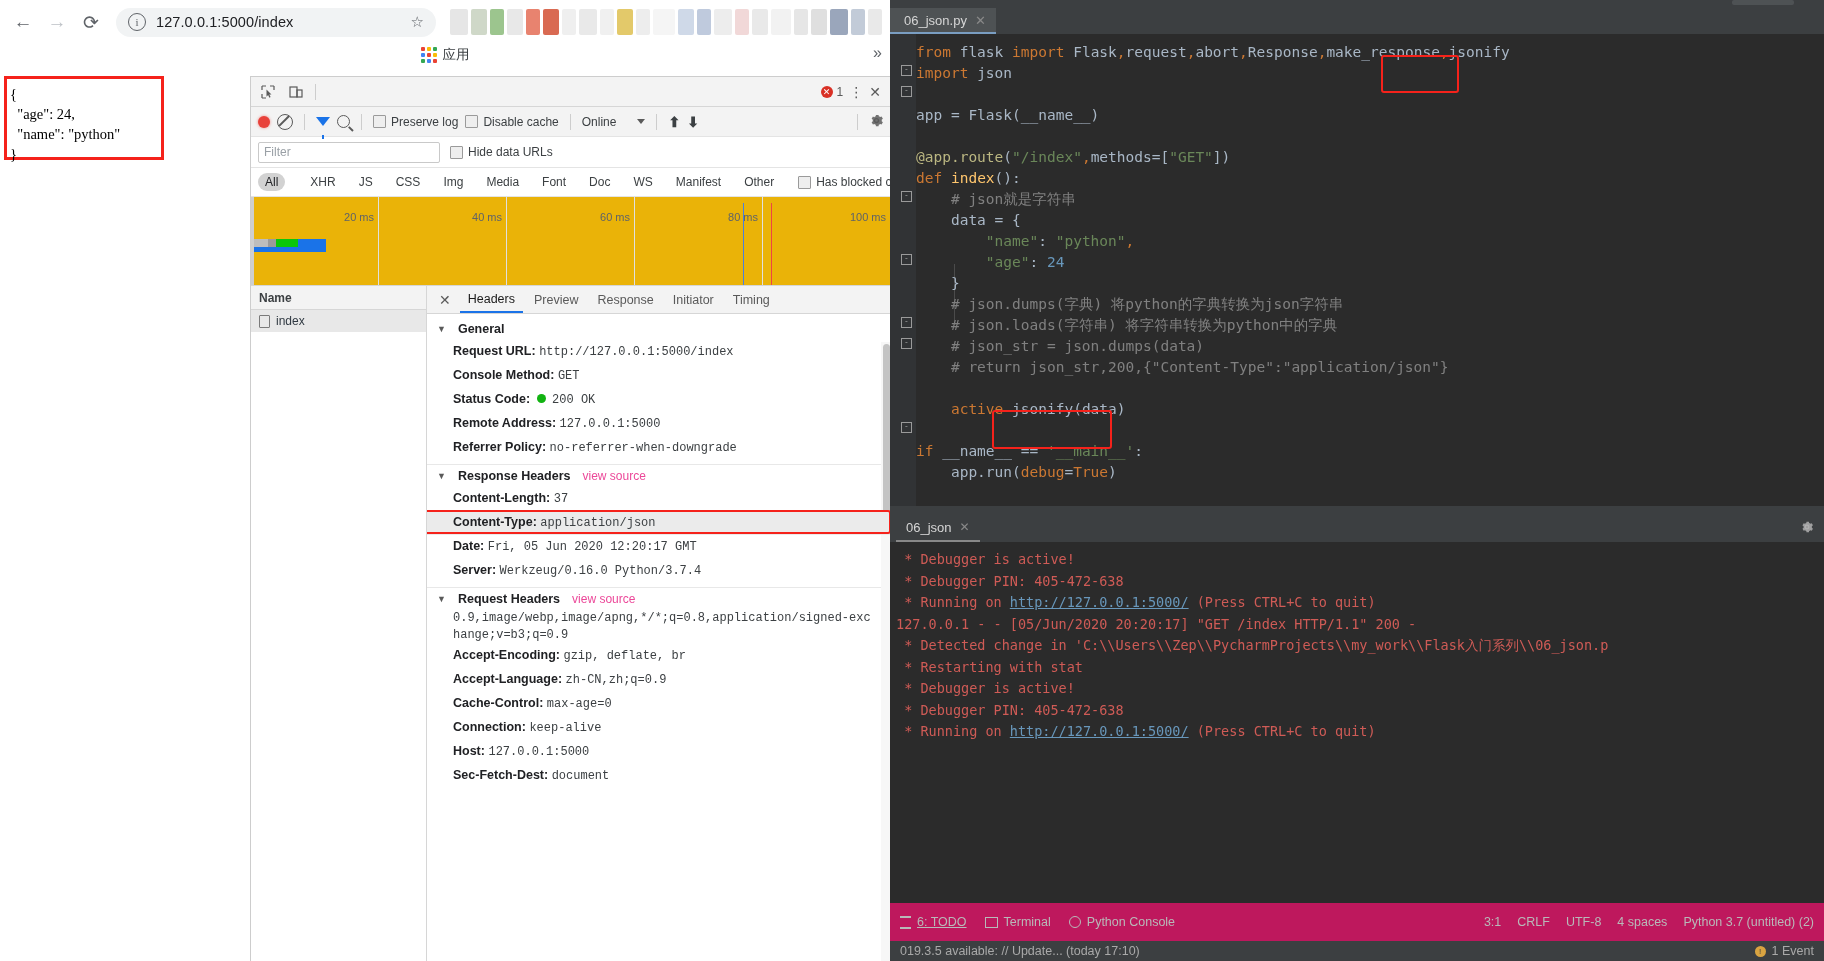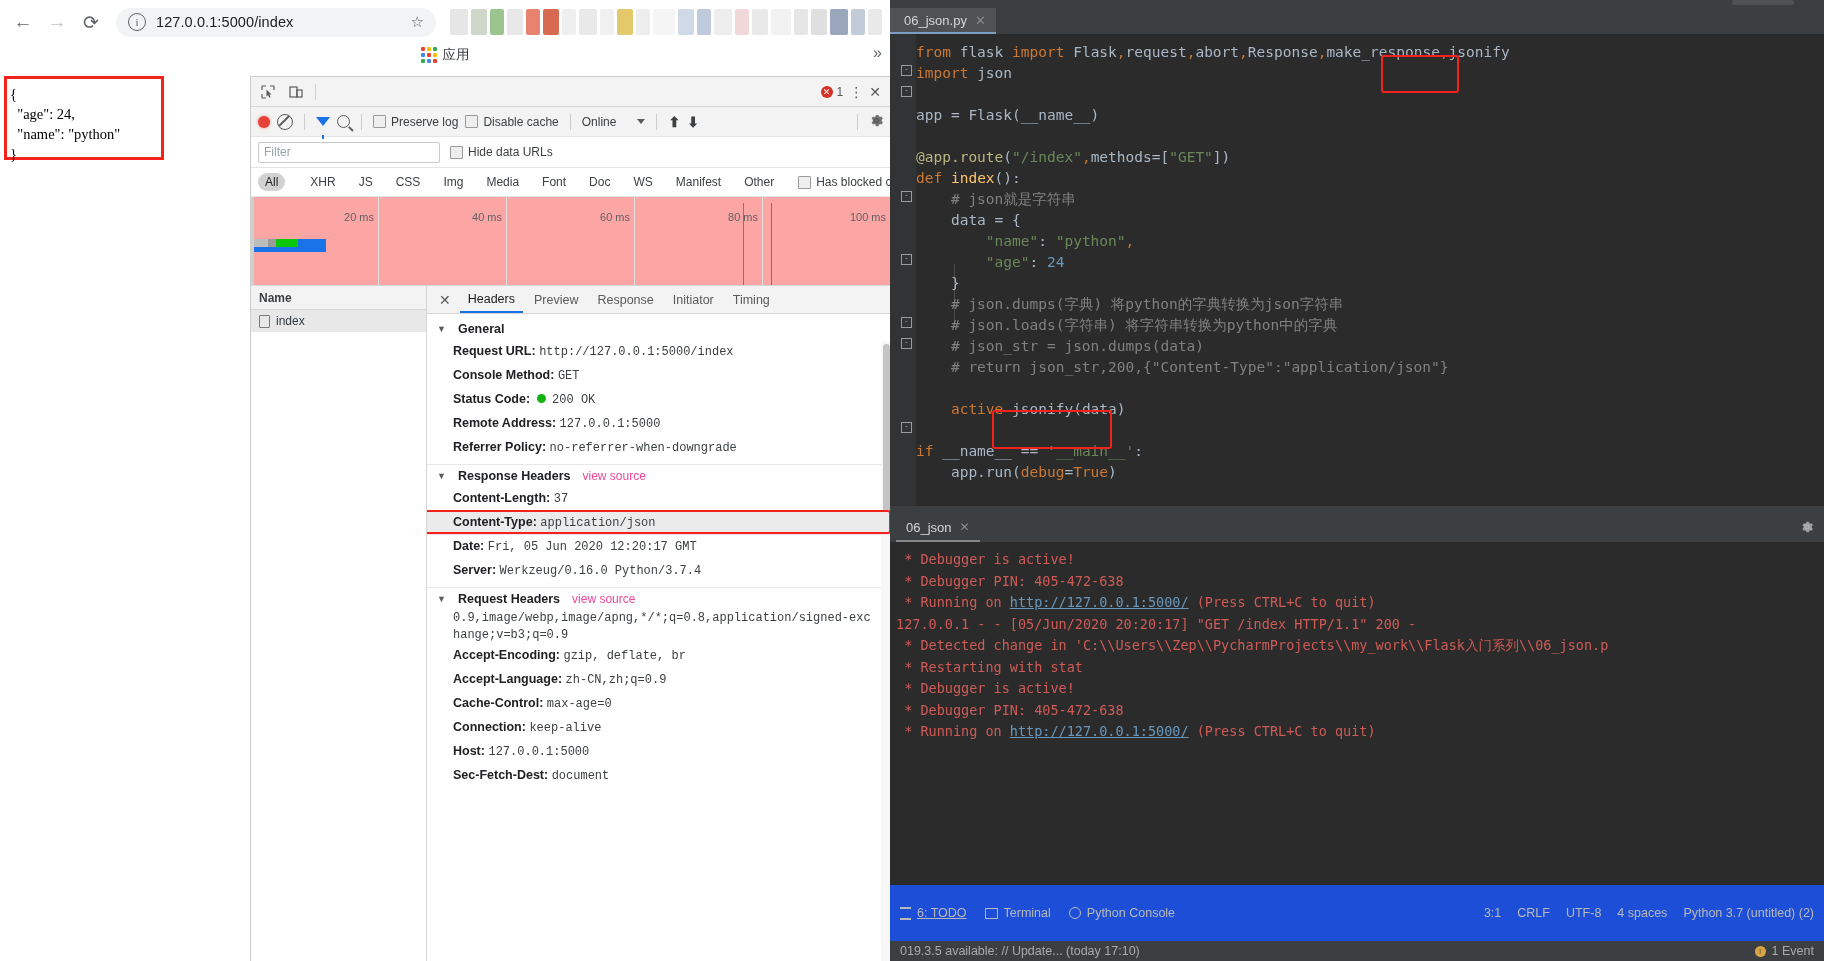--- a/index.html
+++ b/index.html
@@ -53,21 +53,21 @@
   .caret-dn{width:0;height:0;border-left:4px solid transparent;border-right:4px solid transparent;border-top:5px solid #5a5a5a;}
   .arr-up,.arr-dn{font-size:14px;color:#3c4043;font-weight:bold;}
 
   .dt-filterrow{height:30px;display:flex;align-items:center;gap:10px;padding:0 7px;border-bottom:1px solid #e4e4e4;background:#fff;}
   .filt-input{width:170px;height:19px;border:1px solid #c9c9c9;border-radius:2px;font-size:12px;color:#9aa0a6;padding:0 5px;display:flex;align-items:center;}
   .dt-typerow{height:28px;display:flex;align-items:center;gap:9px;padding:0 7px;border-bottom:1px solid #e4e4e4;background:#fff;font-size:12px;color:#3c4043;}
   .type-pill{padding:2px 7px;border-radius:9px;}
   .type-pill.active{background:#d2d2d2;color:#202124;}
   .vdiv{width:1px;height:15px;background:#d6d6d6;}
 
-  .overview{height:88px;position:relative;border-bottom:1px solid #d6d6d6;background:#fca5a5;}
+  .overview{height:88px;position:relative;border-bottom:1px solid #d6d6d6;background:#eab308;}
   .ov-grid{position:absolute;inset:0;display:flex;}
   .ov-cell{flex:1;border-right:1px solid #e0e0e0;position:relative;}
   .ov-tick{position:absolute;right:4px;top:14px;font-size:11px;color:#5f6368;}
   .ov-left-bar{position:absolute;left:0;top:0;width:3px;height:100%;background:#cfcfcf;}
   .ov-bar{position:absolute;left:3px;top:42px;width:72px;height:13px;background:#1a73e8;}
   .ov-bar .seg-g{position:absolute;left:0;top:0;width:14px;height:8px;background:#bdbdbd;}
   .ov-bar .seg-d{position:absolute;left:14px;top:0;width:8px;height:8px;background:#9a9a9a;}
   .ov-bar .seg-c{position:absolute;left:22px;top:0;width:22px;height:8px;background:#0ac70a;}
   .ov-line-b{position:absolute;left:492px;top:6px;width:1.4px;height:82px;background:#4a7fe0;}
   .ov-line-r{position:absolute;left:520px;top:6px;width:1.4px;height:82px;background:#e44;}
@@ -120,21 +120,21 @@
   .hlbox-ide{position:absolute;border:2.5px solid #f5221b;border-radius:3px;box-sizing:border-box;}
 
   .run-panel{position:absolute;left:0;right:0;top:514px;bottom:36px;background:#2b2b2b;}
   .run-head{height:28px;background:#3c3f41;display:flex;align-items:center;padding-left:6px;position:relative;}
   .run-tab{height:26px;display:flex;align-items:center;gap:8px;padding:0 10px;font-size:13px;color:#d6d6d6;font-family:"Liberation Sans",sans-serif;border-bottom:2px solid #888;}
   .run-gear{position:absolute;right:10px;top:6px;color:#b0b0b0;}
   .console{padding:7px 6px 0 6px;font-size:13.5px;line-height:21.5px;color:#cf5b56;white-space:pre;font-family:"DejaVu Sans Mono",monospace;}
   .link{color:#6897bb;text-decoration:underline;}
   .hscroll{position:absolute;left:8px;right:50px;bottom:4px;height:7px;background:#4e5254;border-radius:4px;}
 
-  .ide-status{position:absolute;left:0;right:0;bottom:20px;height:22px;background:#1d4ed8;display:flex;align-items:center;gap:18px;padding:17px 10px;font-size:12.5px;color:#b9b9b9;font-family:"Liberation Sans",sans-serif;}
+  .ide-status{position:absolute;left:0;right:0;bottom:20px;height:22px;background:#be185d;display:flex;align-items:center;gap:18px;padding:8px 10px;font-size:12.5px;color:#b9b9b9;font-family:"Liberation Sans",sans-serif;}
   .st-right{margin-left:auto;display:flex;align-items:center;gap:16px;}
   .st-underline{text-decoration:underline;}
   .ide-bottombar{position:absolute;left:0;right:0;bottom:0;height:20px;background:#3c3f41;display:flex;align-items:center;padding:0 10px;font-size:12.5px;color:#a9a9a9;font-family:"Liberation Sans",sans-serif;}
   .evt{margin-left:auto;display:flex;align-items:center;gap:6px;}
   .evt-dot{width:11px;height:11px;border-radius:50%;background:#d9a441;color:#3c3f41;font-size:8px;display:flex;align-items:center;justify-content:center;}
   .todo-ic{display:inline-block;width:11px;height:9px;border-top:2px solid #b9b9b9;border-bottom:2px solid #b9b9b9;position:relative;}
   .term-ic{display:inline-block;width:11px;height:9px;border:1.4px solid #b9b9b9;}
   .pyc-ic{display:inline-block;width:10px;height:10px;border-radius:50%;border:1.4px solid #b9b9b9;}
 </style>
 </head>

